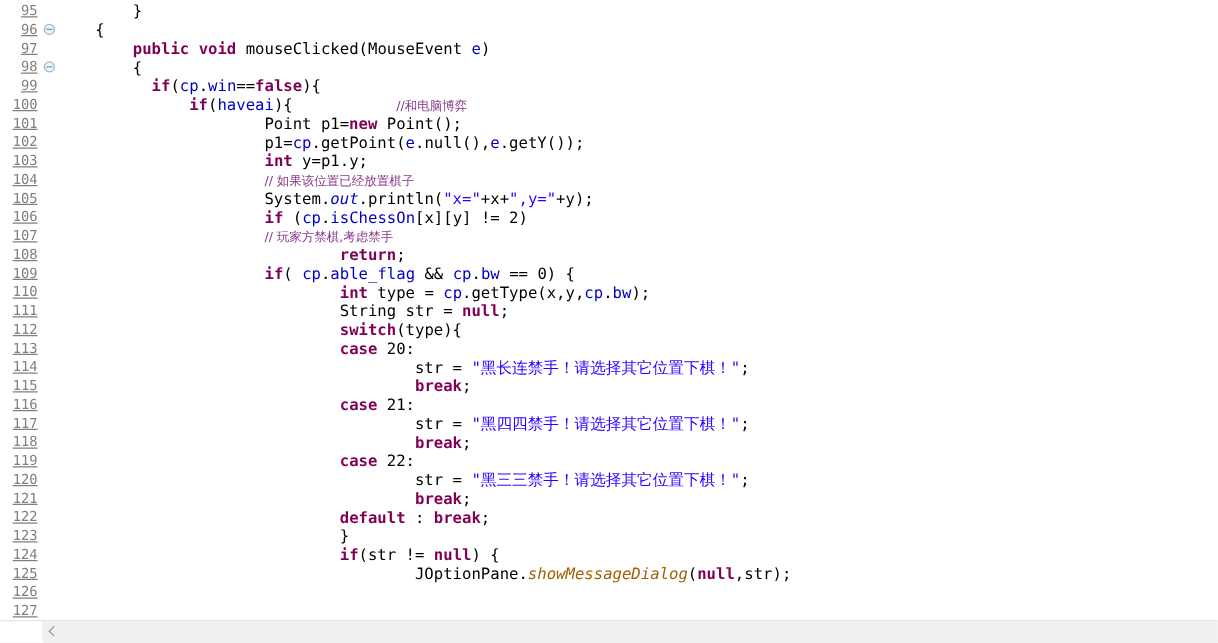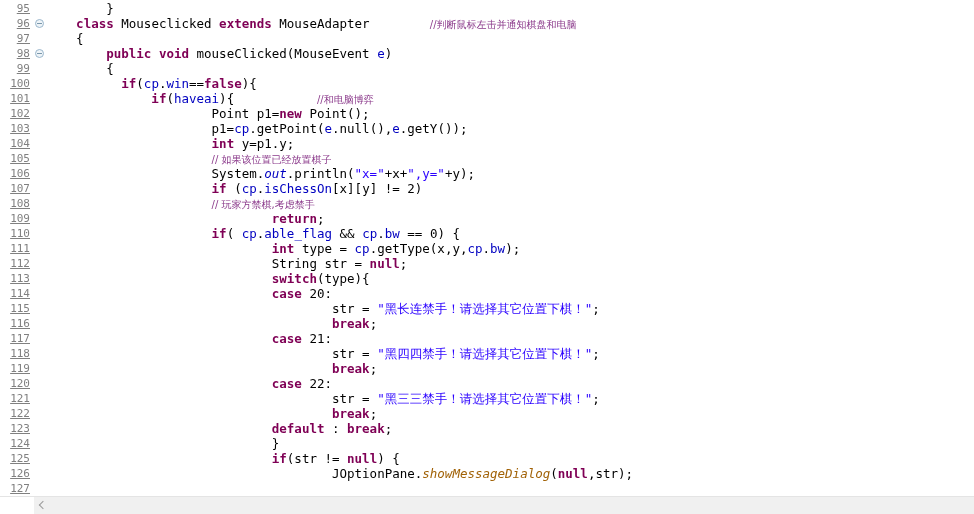--- a/index.html
+++ b/index.html
@@ -186,21 +186,20 @@
         <div class="gutter-row">122</div>
         <div class="gutter-row">123</div>
         <div class="gutter-row">124</div>
         <div class="gutter-row">125</div>
         <div class="gutter-row">126</div>
         <div class="gutter-row">127</div>
       </div>
 
     <div class="code-lines">
         <div class="code-row"><span class="plain">        }</span></div>
-        <div class="code-row"><span class="plain">    </span><span class="kw">class</span><span class="plain"> Mouseclicked </span><span class="kw">extends</span><span class="plain"> MouseAdapter</span><span class="plain">        </span><span class="cmt-cn">//判断鼠标左击并通知棋盘和电脑</span></div>
         <div class="code-row"><span class="plain">    {</span></div>
         <div class="code-row"><span class="plain">        </span><span class="kw">public</span><span class="plain"> </span><span class="kw">void</span><span class="plain"> mouseClicked(MouseEvent </span><span class="fld">e</span><span class="plain">)</span></div>
         <div class="code-row"><span class="plain">        {</span></div>
         <div class="code-row"><span class="plain">          </span><span class="kw">if</span><span class="plain">(</span><span class="fld">cp</span><span class="plain">.</span><span class="fld">win</span><span class="plain">==</span><span class="kw">false</span><span class="plain">){</span></div>
         <div class="code-row"><span class="plain">              </span><span class="kw">if</span><span class="plain">(</span><span class="fld">haveai</span><span class="plain">){</span><span class="plain">           </span><span class="cmt-cn">//和电脑博弈</span></div>
         <div class="code-row"><span class="plain">                      Point p1=</span><span class="kw">new</span><span class="plain"> Point();</span></div>
         <div class="code-row"><span class="plain">                      p1=</span><span class="fld">cp</span><span class="plain">.getPoint(</span><span class="fld">e</span><span class="plain">.null(),</span><span class="fld">e</span><span class="plain">.getY());</span></div>
         <div class="code-row"><span class="plain">                      </span><span class="kw">int</span><span class="plain"> y=p1.y;</span></div>
         <div class="code-row"><span class="plain">                      </span><span class="cmt-cn">// 如果该位置已经放置棋子</span></div>
         <div class="code-row"><span class="plain">                      System.</span><span class="fld-i">out</span><span class="plain">.println(</span><span class="str">"x="</span><span class="plain">+x+</span><span class="str">",y="</span><span class="plain">+y);</span></div>

